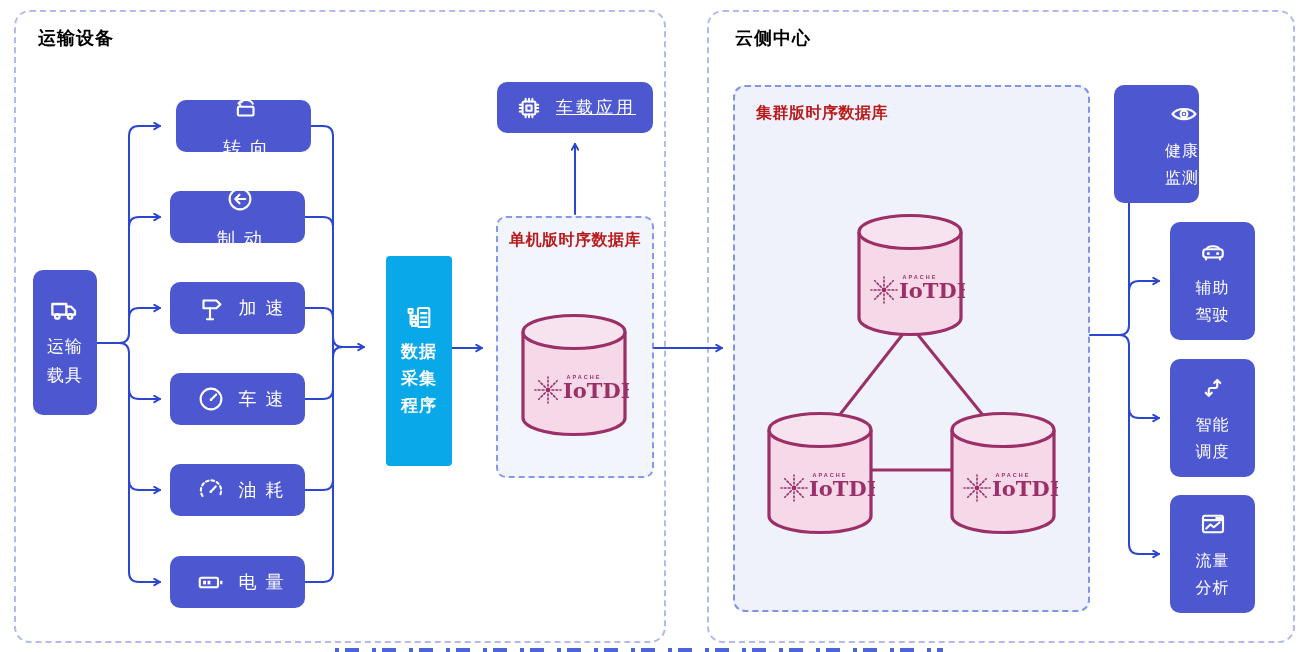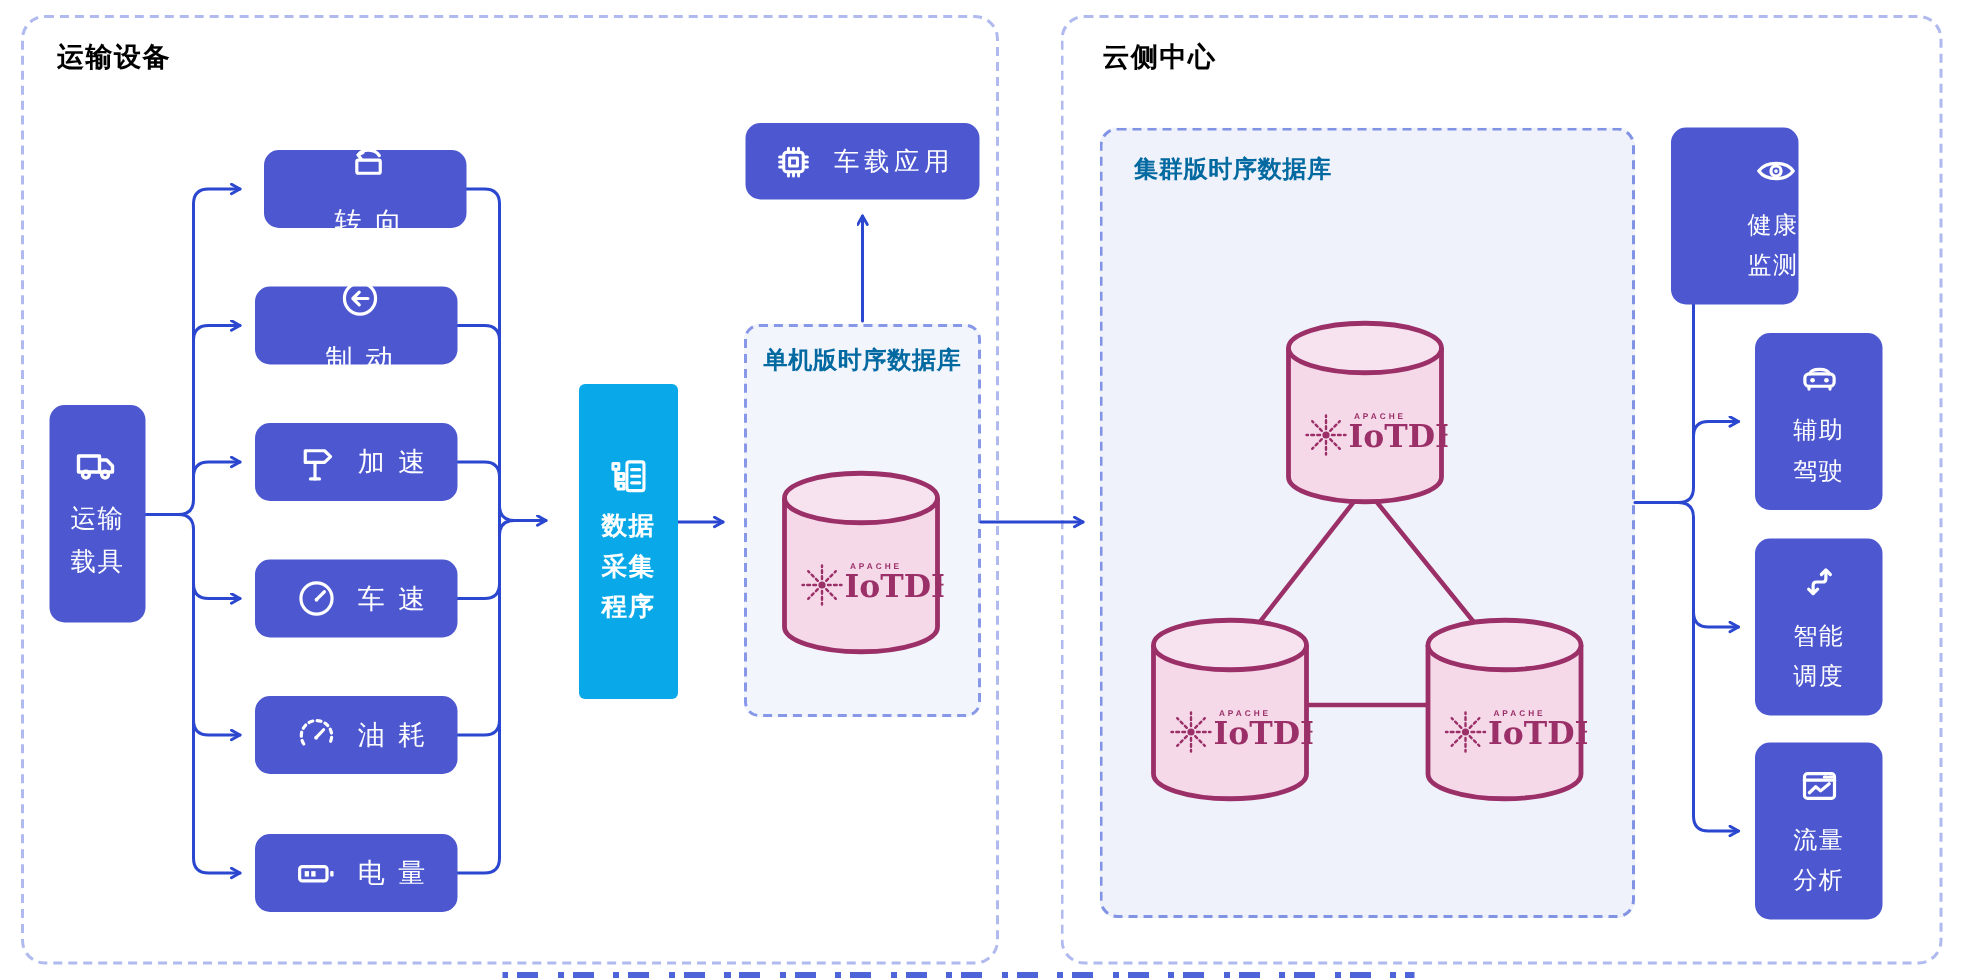--- a/index.html
+++ b/index.html
@@ -5,40 +5,40 @@
   * { margin:0; padding:0; box-sizing:border-box; }
   html,body { background:#fff; }
   body { font-family:"Liberation Sans","DejaVu Sans",sans-serif; }
   .canvas { position:relative; width:1310px; height:652px; background:#fff; overflow:hidden; }
 
   
   .panel { position:absolute; border:2px dashed #b0baee; border-radius:16px; background:#fff; z-index:0; }
   .panel-title { position:absolute; font-size:18px; font-weight:bold; color:#000000; z-index:4; letter-spacing:1px; }
 
   .subbox { position:absolute; border:2px dashed #8093e4; border-radius:10px; z-index:1; }
-  .subbox-title { position:absolute; font-size:16px; font-weight:bold; color:#0369a1; z-index:4; letter-spacing:0.5px; }
+  .subbox-title { position:absolute; font-size:16px; font-weight:bold; color:#b91c1c; z-index:4; letter-spacing:0.5px; }
 
   
   svg.wires { position:absolute; left:0; top:0; z-index:1; }
 
   
   .node { position:absolute; background:#4d58d0; border-radius:10px; color:#fff; display:flex; align-items:center; justify-content:center; z-index:3; }
   .node .ic { flex:0 0 auto; display:flex; }
 
   .sensor { width:135px; height:52px; gap:13px; padding-left:4px; }
   .sensor .lbl { font-size:18px; letter-spacing:9px; margin-right:-9px; }
 
   .vnode { flex-direction:column; }
   .source { left:33px; top:270px; width:64px; height:145px; gap:8px; }
   .source .lines, .collector .lines { text-align:center; font-size:17px; line-height:1.7; letter-spacing:1px;font-family:Liberation Mono, monospace; }
 
   .collector { left:386px; top:256px; width:66px; height:210px; background:#09a8e8; border-radius:4px; gap:6px; }
   .collector .lines { font-weight:bold; font-size:17px; line-height:1.6; }
 
-  .appnode { left:497px; top:82px; width:156px; height:51px; gap:12px; }
+  .appnode { left:497px; top:82px; width:156px; height:51px; gap:12px;text-decoration:underline; }
   .appnode .lbl { font-size:17px; letter-spacing:3px; }
 
   .cloudapp { width:85px; height:118px; gap:9px; padding-top:2px; }
   .cloudapp .lines { text-align:center; font-size:16px; line-height:1.65; letter-spacing:1px; }
 
   
   .cyl { position:absolute; width:110px; height:127px; z-index:3; }
 
   
   .cropped-caption { position:absolute; left:335px; top:648px; width:608px; height:4px; z-index:5; opacity:.85;

